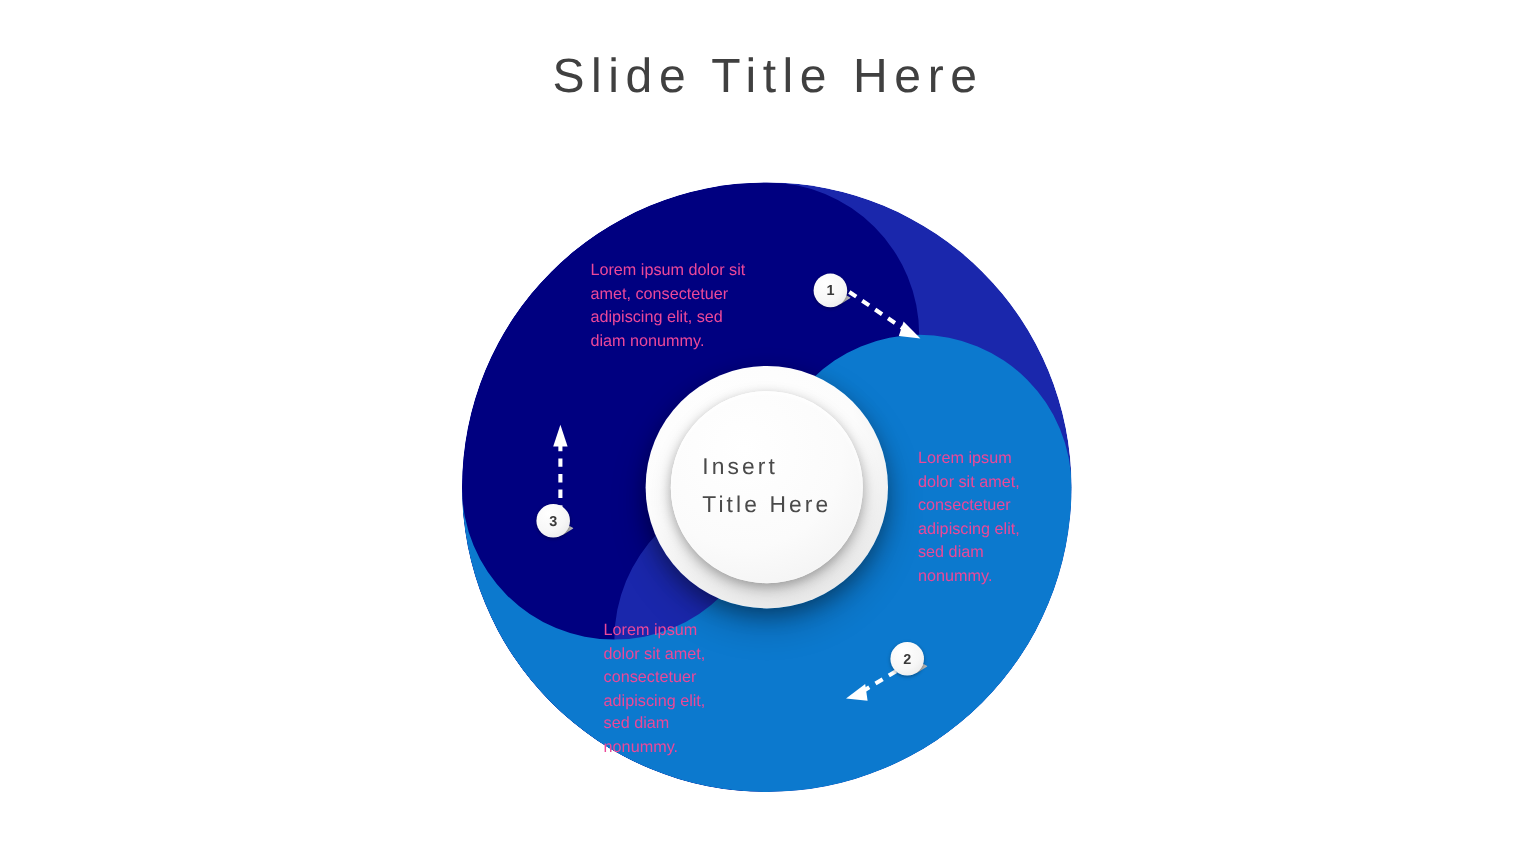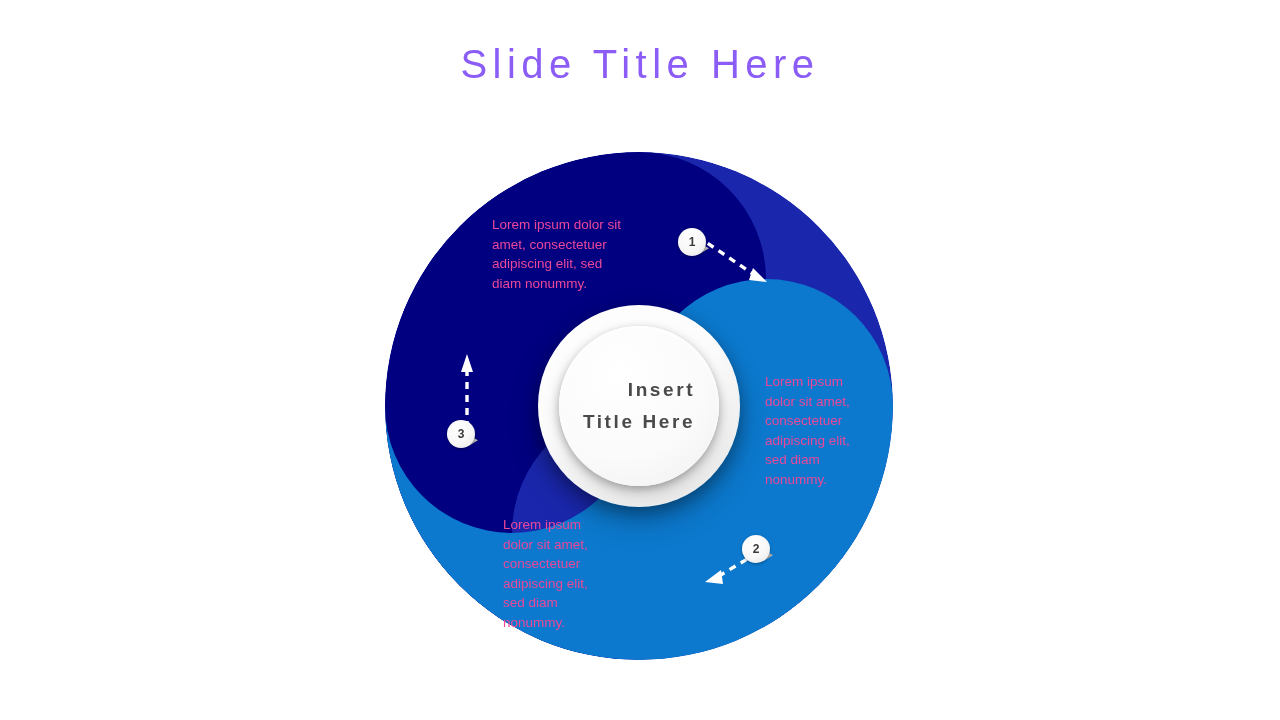--- a/index.html
+++ b/index.html
@@ -27,21 +27,21 @@
   
   #slide-title {
     position: absolute;
     left: 0;
     top: 42px;
     width: 1280px;
     text-align: center;
     font-size: 40px;
     font-weight: 400;
     letter-spacing: 5.5px;
-    color: #8b5cf6;
+    color: #404040;
     font-family: "Liberation Sans", sans-serif;
     white-space: pre;
   }
 
   
   #diagram {
     position: absolute;
     left: 385px;
     top: 152px;
     width: 508px;
@@ -81,28 +81,27 @@
     box-shadow:
       inset 0 2px 4px rgba(255,255,255,0.9),
       0 3px 9px rgba(0,0,0,0.26),
       0 8px 18px rgba(0,0,0,0.16);
     display: flex;
     align-items: center;
     justify-content: center;
     flex-direction: column;
   }
   #center-hub-text {
-    text-align: right;
+    text-align: left;
     font-size: 19px;
     line-height: 32px;
     letter-spacing: 2.6px;
     color: #4a4a4a;
     font-family: "Liberation Sans", sans-serif;
     white-space: pre-line;
-    font-weight: bold;
   }
 
   
   .body-text {
     position: absolute;
     color: #ec4899;
     font-size: 13.5px;
     line-height: 19.5px;
     font-family: "Liberation Sans", sans-serif;
     white-space: pre-line;

